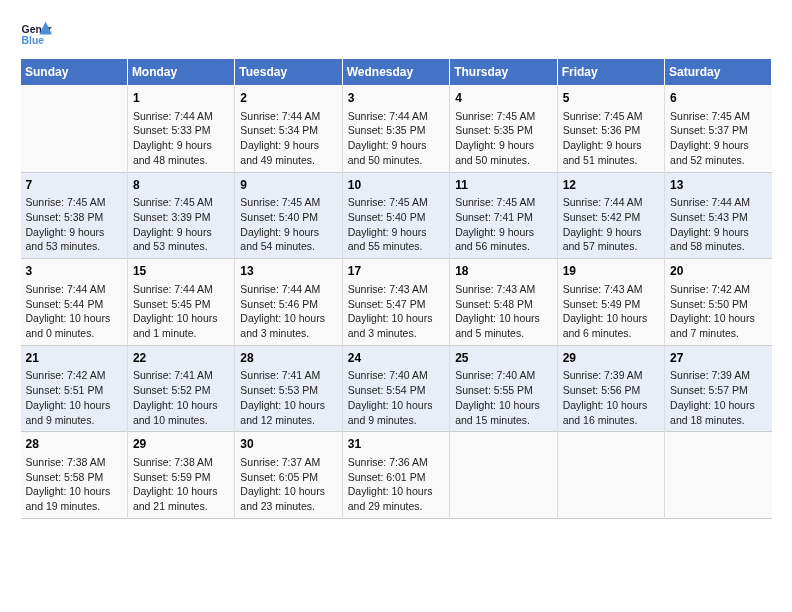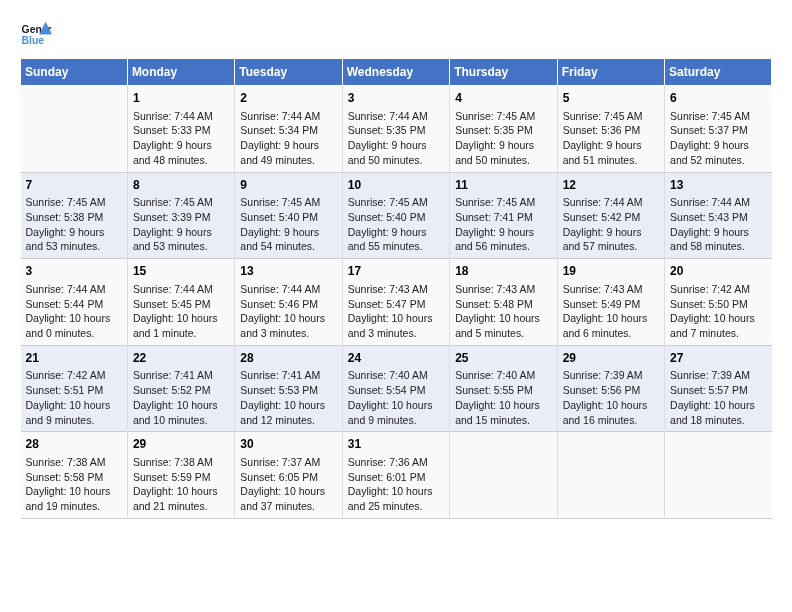--- a/index.html
+++ b/index.html
@@ -321,27 +321,27 @@
           <div class="cell-text">Sunrise: 7:38 AM</div>
           <div class="cell-text">Sunset: 5:59 PM</div>
           <div class="cell-text">Daylight: 10 hours</div>
           <div class="cell-text">and 21 minutes.</div>
         </td>
         <td>
           <span class="day-num">30</span>
           <div class="cell-text">Sunrise: 7:37 AM</div>
           <div class="cell-text">Sunset: 6:05 PM</div>
           <div class="cell-text">Daylight: 10 hours</div>
-          <div class="cell-text">and 37 minutes.</div>
+          <div class="cell-text">and 23 minutes.</div>
         </td>
         <td>
           <span class="day-num">31</span>
           <div class="cell-text">Sunrise: 7:36 AM</div>
           <div class="cell-text">Sunset: 6:01 PM</div>
           <div class="cell-text">Daylight: 10 hours</div>
-          <div class="cell-text">and 25 minutes.</div>
+          <div class="cell-text">and 29 minutes.</div>
         </td>
         <td></td>
         <td></td>
         <td></td>
       </tr>
     </tbody>
 </table>
 
 </body></html>

